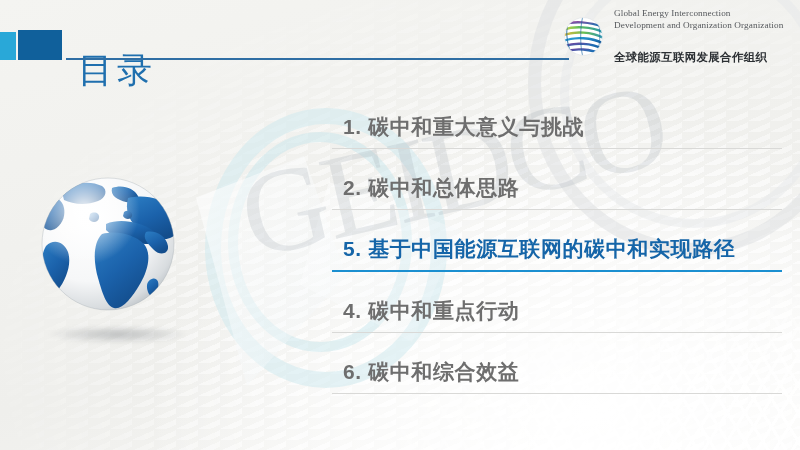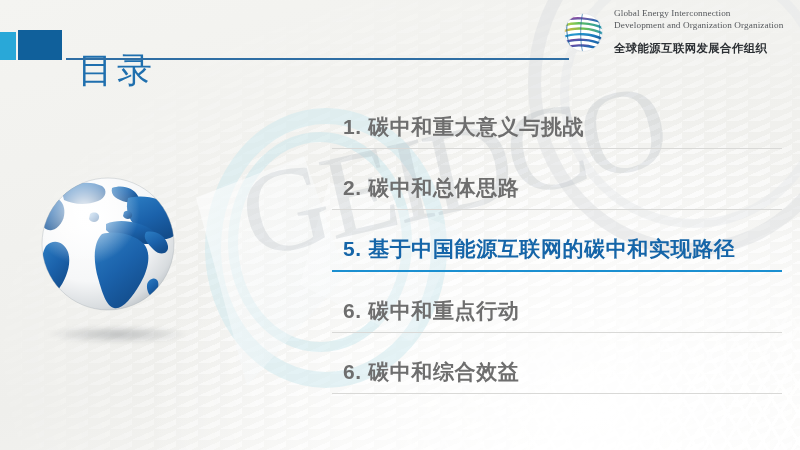--- a/index.html
+++ b/index.html
@@ -133,21 +133,21 @@
     color: #55585c;
     letter-spacing: 0.1px;
     white-space: nowrap;
   }
   .logo-cn {
     font-size: 11.4px;
     line-height: 15px;
     font-weight: bold;
     color: #2b2f33;
     letter-spacing: 0.4px;
-    margin-top: 10px;
+    margin-top: 19px;
     white-space: nowrap;
   }
 
   
   .globe-wrap { position: absolute; left: 28px; top: 168px; width: 180px; height: 200px; }
   .globe-shadow {
     position: absolute;
     left: 22px; top: 158px;
     width: 136px; height: 17px;
     border-radius: 50%;
@@ -316,20 +316,20 @@
     <div class="toc-row">
       <span class="toc-label">1. 碳中和重大意义与挑战</span>
     </div>
     <div class="toc-row">
       <span class="toc-label">2. 碳中和总体思路</span>
     </div>
     <div class="toc-row active">
       <span class="toc-label">5. 基于中国能源互联网的碳中和实现路径</span>
     </div>
     <div class="toc-row">
-      <span class="toc-label">6. 碳中和重点行动</span>
+      <span class="toc-label">4. 碳中和重点行动</span>
     </div>
     <div class="toc-row">
       <span class="toc-label">6. 碳中和综合效益</span>
     </div>
   </div>
 
 </div>
 
 </body></html>

